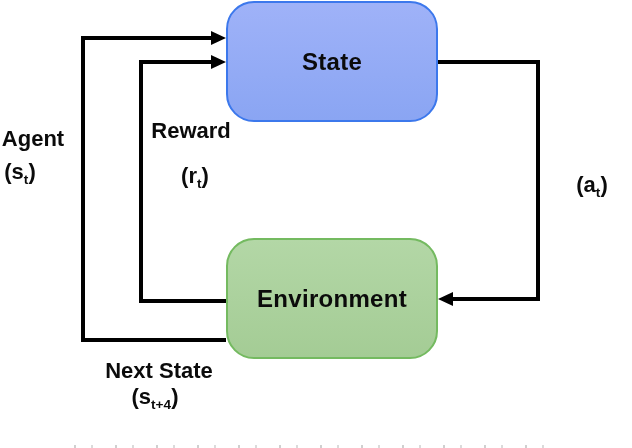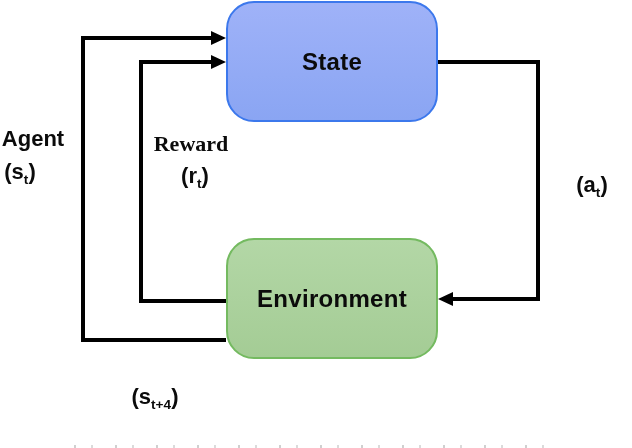--- a/index.html
+++ b/index.html
@@ -103,21 +103,21 @@
     text-align: center;
     line-height: 1;
   }
   .edge-label sub {
     font-size: 0.62em;
     vertical-align: -0.35em;
     line-height: 0;
   }
   .lbl-state      { left: 33px;  top: 128px; }
   .lbl-state-sym  { left: 20px;  top: 161px; }
-  .lbl-reward     { left: 191px; top: 133px; font-family: Liberation Serif, serif; }
+  .lbl-reward     { left: 191px; top: 120px; }
   .lbl-reward-sym { left: 195px; top: 165px; }
   .lbl-action     { left: 595px; top: 146px; }
   .lbl-action-sym { left: 592px; top: 174px; }
   .lbl-next       { left: 159px; top: 360px; }
   .lbl-next-sym   { left: 155px; top: 386px; }
 
   
   .clipped-caption {
     position: absolute;
     left: 74px;
@@ -163,17 +163,18 @@
   <div class="arrow arrow-left arrow-action"></div>
 
   <div class="edge-label lbl-state">Agent</div>
   <div class="edge-label lbl-state-sym"><span>(s</span><sub>t</sub><span>)</span></div>
 
   <div class="edge-label lbl-reward">Reward</div>
   <div class="edge-label lbl-reward-sym"><span>(r</span><sub>t</sub><span>)</span></div>
 
   <div class="edge-label lbl-action-sym"><span>(a</span><sub>t</sub><span>)</span></div>
 
+  <div class="edge-label lbl-next">Next State</div>
   <div class="edge-label lbl-next-sym"><span>(s</span><sub>t+4</sub><span>)</span></div>
 
   <div class="clipped-caption"></div>
 
 </div>
 
 </body></html>

